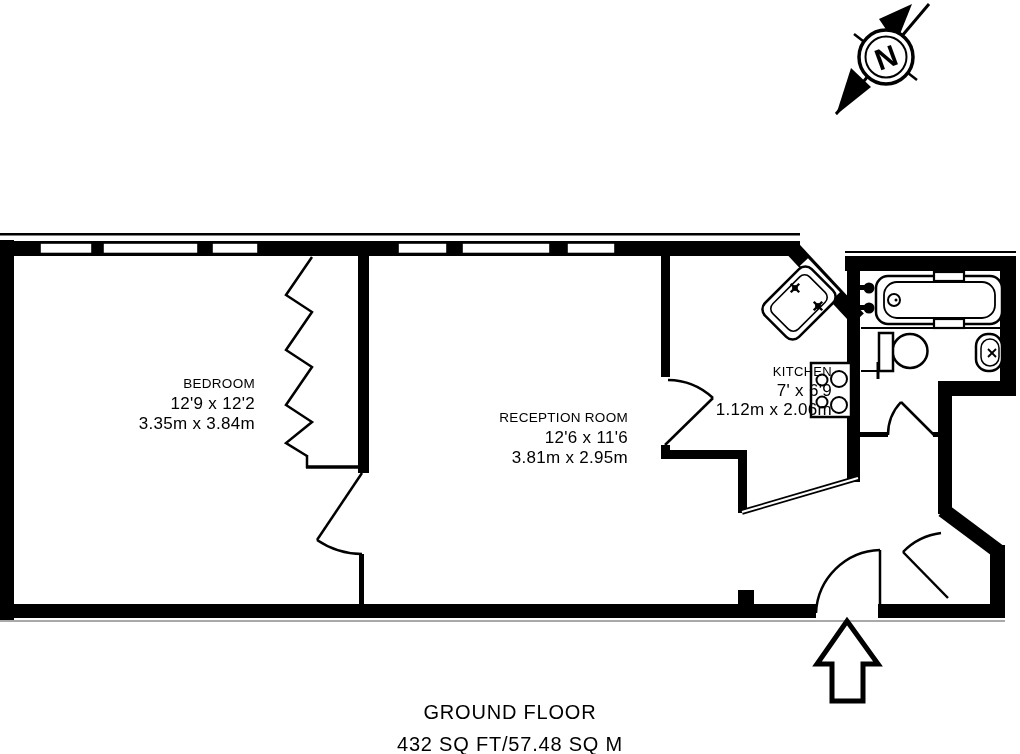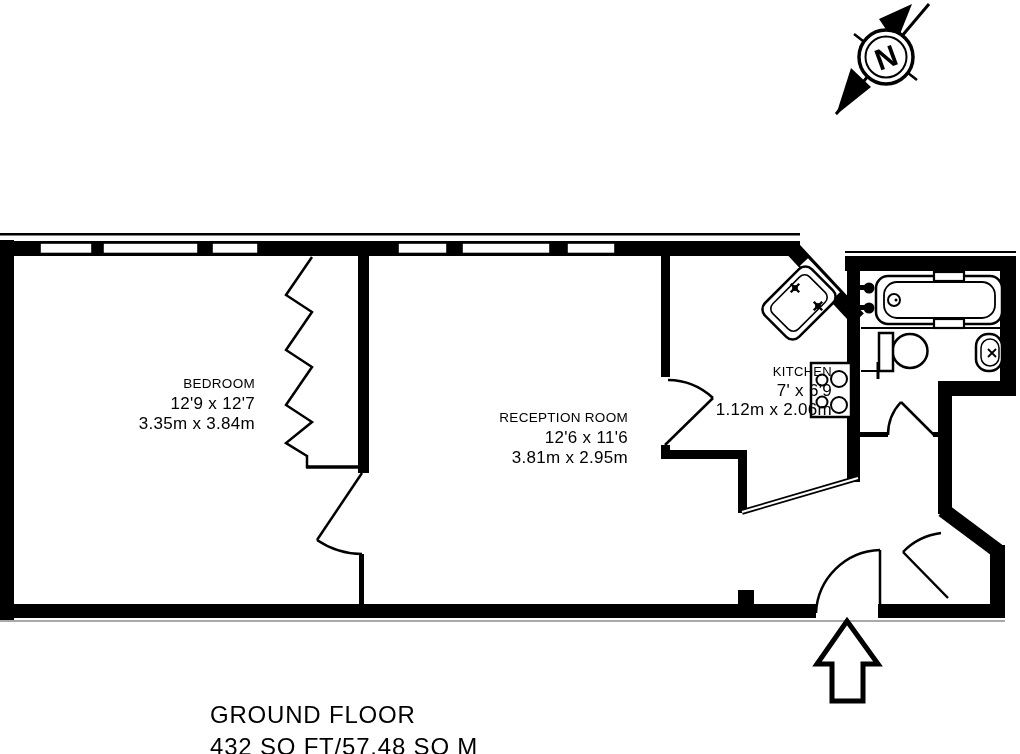--- a/index.html
+++ b/index.html
@@ -8,22 +8,22 @@
     font-family:"Liberation Sans", sans-serif;color:#000;
   }
   .plan-svg{position:absolute;left:0;top:0;}
   .room-label{
     position:absolute;text-align:right;line-height:20px;font-size:13.5px;
     letter-spacing:.3px;color:#000;white-space:nowrap;
   }
   .room-label .dims{font-size:17px;}
   .kitchen-label{line-height:19px;font-size:13px;}
   .footer-label{
-    position:absolute;left:210px;width:600px;text-align:left;
-    font-size:24px;letter-spacing:.8px;color:#000;white-space:nowrap;
+    position:absolute;left:210px;width:600px;text-align:center;
+    font-size:20px;letter-spacing:.8px;color:#000;white-space:nowrap;
   }
 </style>
 </head>
 <body>
 
 <div class="canvas">
 
 <svg class="plan-svg" width="1020" height="754" viewBox="0 0 1020 754">
 
   <g fill="#000" stroke="none">
@@ -186,21 +186,21 @@
     <circle cx="886" cy="57" r="27" fill="#fff" stroke="#000" stroke-width="3.5"></circle>
     <circle cx="886" cy="57" r="20.5" fill="none" stroke="#000" stroke-width="2"></circle>
     <line x1="854" y1="34" x2="863" y2="41" stroke="#000" stroke-width="2.5"></line>
     <line x1="908" y1="73" x2="917" y2="80" stroke="#000" stroke-width="2.5"></line>
     <text x="886" y="68" text-anchor="middle" font-size="30" font-weight="bold" font-family="Liberation Sans, sans-serif" transform="rotate(-20 886 57)">N</text>
   </g>
 </svg>
 
   <div class="room-label" style="left:55px;top:374px;width:200px;">
     <div>BEDROOM</div>
-    <div class="dims">12'9 x 12'7</div>
+    <div class="dims">12'9 x 12'2</div>
     <div class="dims">3.35m x 3.84m</div>
   </div>
 
   <div class="room-label" style="left:428px;top:408px;width:200px;">
     <div>RECEPTION ROOM</div>
     <div class="dims">12'6 x 11'6</div>
     <div class="dims">3.81m x 2.95m</div>
   </div>
 
   <div class="room-label kitchen-label" style="left:672px;top:362px;width:160px;">

